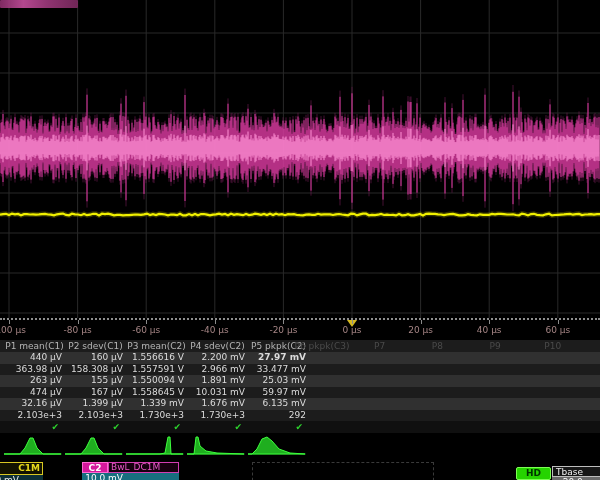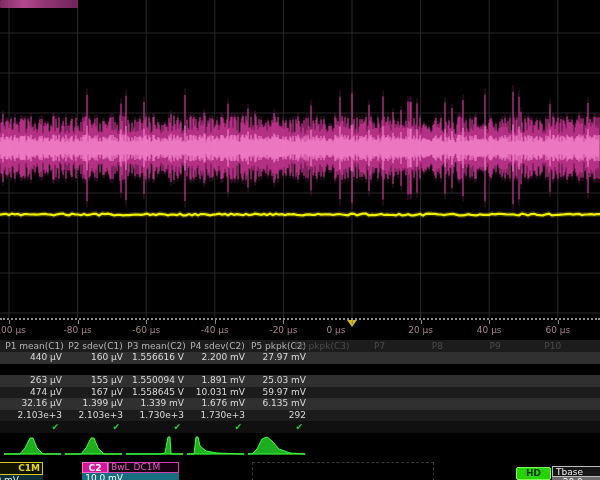--- a/index.html
+++ b/index.html
@@ -78,21 +78,21 @@
       <div class="tick-label" style="left: 9px;">-100 µs</div>
       <div class="tick-mark" style="left: 77.6px;"></div>
       <div class="tick-label" style="left: 77.6px;">-80 µs</div>
       <div class="tick-mark" style="left: 146.2px;"></div>
       <div class="tick-label" style="left: 146.2px;">-60 µs</div>
       <div class="tick-mark" style="left: 214.8px;"></div>
       <div class="tick-label" style="left: 214.8px;">-40 µs</div>
       <div class="tick-mark" style="left: 283.4px;"></div>
       <div class="tick-label" style="left: 283.4px;">-20 µs</div>
       <div class="tick-mark" style="left: 352px;"></div>
-      <div class="tick-label" style="left: 336px;">0 µs</div>
+      <div class="tick-label" style="left: 352px;">0 µs</div>
       <div class="tick-mark" style="left: 420.6px;"></div>
       <div class="tick-label" style="left: 420.6px;">20 µs</div>
       <div class="tick-mark" style="left: 489.2px;"></div>
       <div class="tick-label" style="left: 489.2px;">40 µs</div>
       <div class="tick-mark" style="left: 557.8px;"></div>
       <div class="tick-label" style="left: 557.8px;">60 µs</div>
     </div>
 
   <div id="mtable">
     <div class="hdr-row">
@@ -112,21 +112,28 @@
         <span class="status-cell" style="left: 65px;">✔</span>
         <span class="status-cell" style="left: 126px;">✔</span>
         <span class="status-cell" style="left: 187px;">✔</span>
         <span class="status-cell" style="left: 248px;">✔</span>
       </div>
   <div class="val-row" style="top: 12px; background: rgb(48, 48, 48);">
         <span class="val-cell" style="left: 4px;">440 µV</span>
         <span class="val-cell" style="left: 65px;">160 µV</span>
         <span class="val-cell" style="left: 126px;">1.556616 V</span>
         <span class="val-cell" style="left: 187px;">2.200 mV</span>
-        <span class="val-cell" style="left: 248px;">27.97 mV</span>
+        <span class="val-cell" style="left: 248px; font-weight: bold;">27.97 mV</span>
+      </div>
+      <div class="val-row" style="top: 23.5px; background: rgb(28, 28, 28);">
+        <span class="val-cell" style="left: 4px;">363.98 µV</span>
+        <span class="val-cell" style="left: 65px;">158.308 µV</span>
+        <span class="val-cell" style="left: 126px;">1.557591 V</span>
+        <span class="val-cell" style="left: 187px;">2.966 mV</span>
+        <span class="val-cell" style="left: 248px;">33.477 mV</span>
       </div>
       <div class="val-row" style="top: 35px; background: rgb(48, 48, 48);">
         <span class="val-cell" style="left: 4px;">263 µV</span>
         <span class="val-cell" style="left: 65px;">155 µV</span>
         <span class="val-cell" style="left: 126px;">1.550094 V</span>
         <span class="val-cell" style="left: 187px;">1.891 mV</span>
         <span class="val-cell" style="left: 248px;">25.03 mV</span>
       </div>
       <div class="val-row" style="top: 46.5px; background: rgb(28, 28, 28);">
         <span class="val-cell" style="left: 4px;">474 µV</span>

